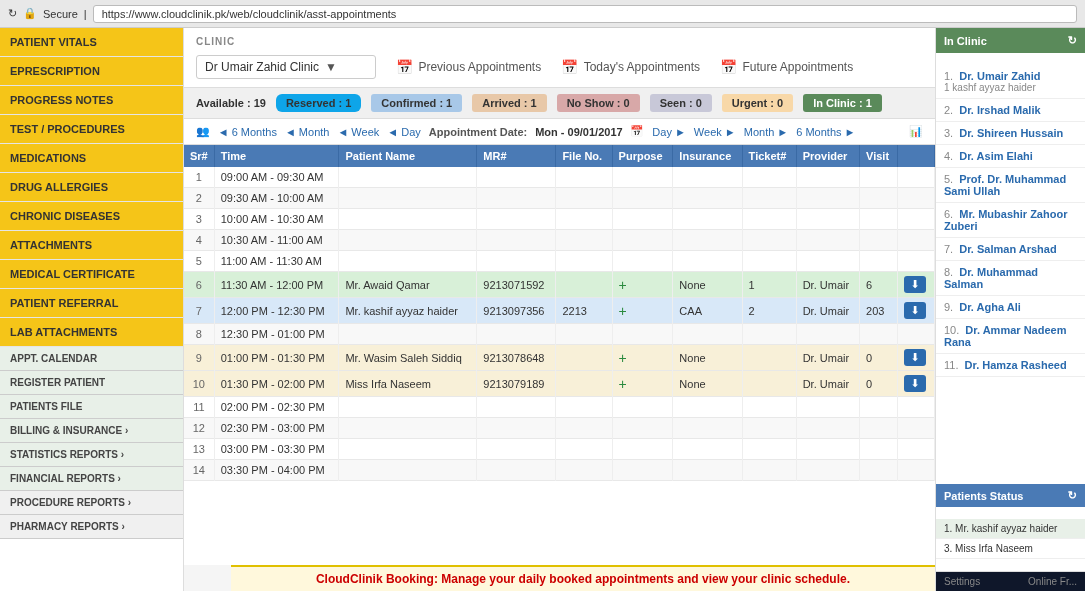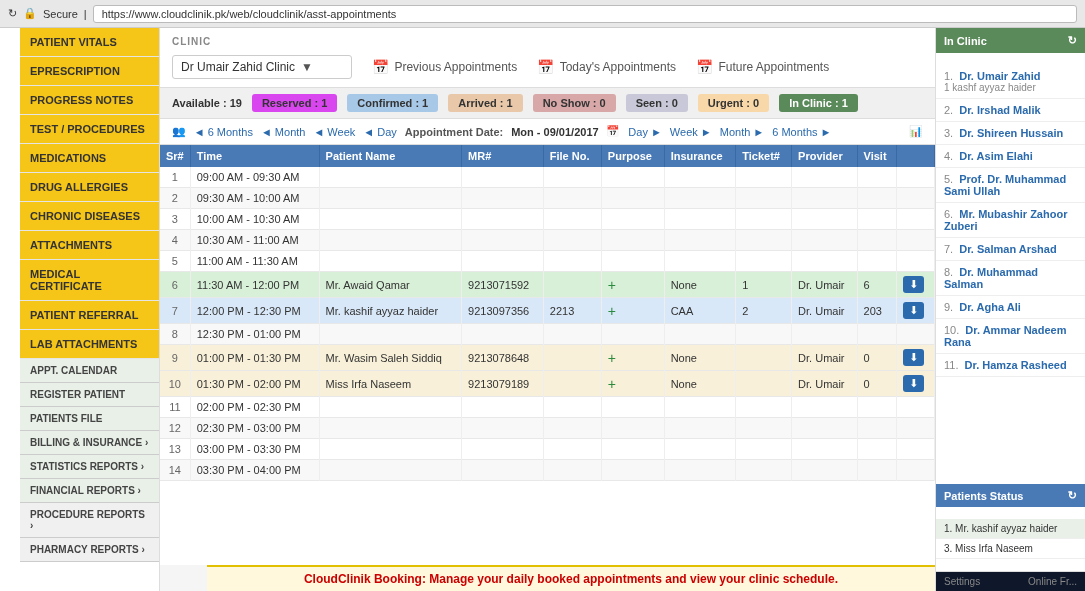--- a/index.html
+++ b/index.html
@@ -27,25 +27,24 @@
       color: #333;
     }
 
     .app-container {
       display: flex;
       height: calc(591px - 28px);
     }
 
     
     .sidebar {
-      width: 160px;
+      width: 184px;
       background: #fff;
       border-right: 1px solid #ddd;
       overflow-y: auto;
-      padding-left: 20px;
     }
     .sidebar-item {
       padding: 8px 10px;
       font-size: 11px;
       font-weight: bold;
       color: #333;
       border-bottom: 1px solid #e5e5e5;
       cursor: pointer;
     }
     .sidebar-item.yellow-bg {
@@ -136,21 +135,21 @@
       border-bottom: 1px solid #ddd;
       font-size: 11px;
     }
     .stats-bar .available { color: #333; font-weight: bold; }
     .stat-badge {
       padding: 3px 10px;
       border-radius: 3px;
       font-size: 11px;
       font-weight: bold;
     }
-    .stat-reserved { background: #d946ef; color: #333; }
+    .stat-reserved { background: #0ea5e9; color: #333; border-radius: 6px; }
     .stat-confirmed { background: #a8c8e8; color: #333; }
     .stat-arrived { background: #e8c8a8; color: #333; }
     .stat-noshow { background: #d8a8a8; color: #333; }
     .stat-seen { background: #c8c8d8; color: #333; }
     .stat-urgent { background: #f8d8a8; color: #333; }
     .stat-inclinic { background: #5a8a5a; color: white; }
 
     
     .cal-nav {
       background: #fff;

